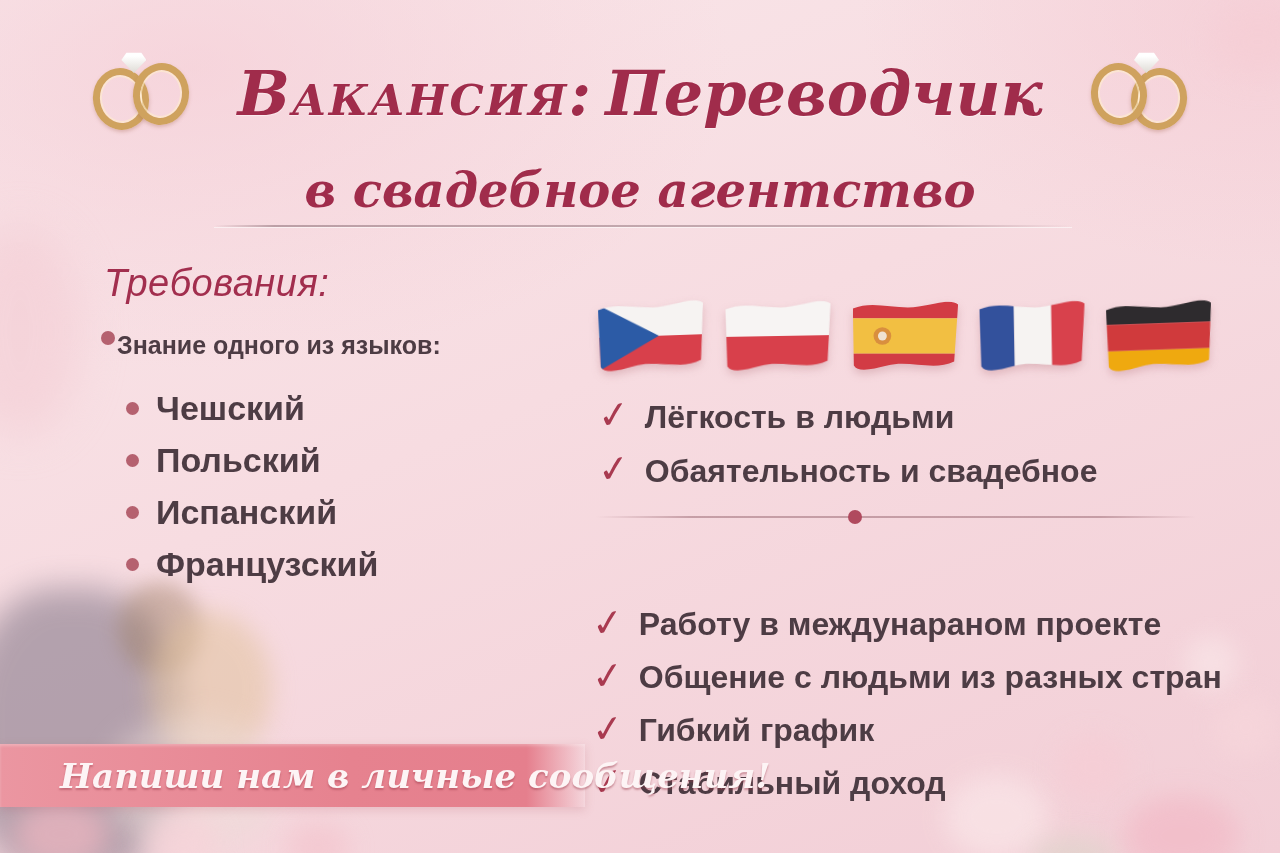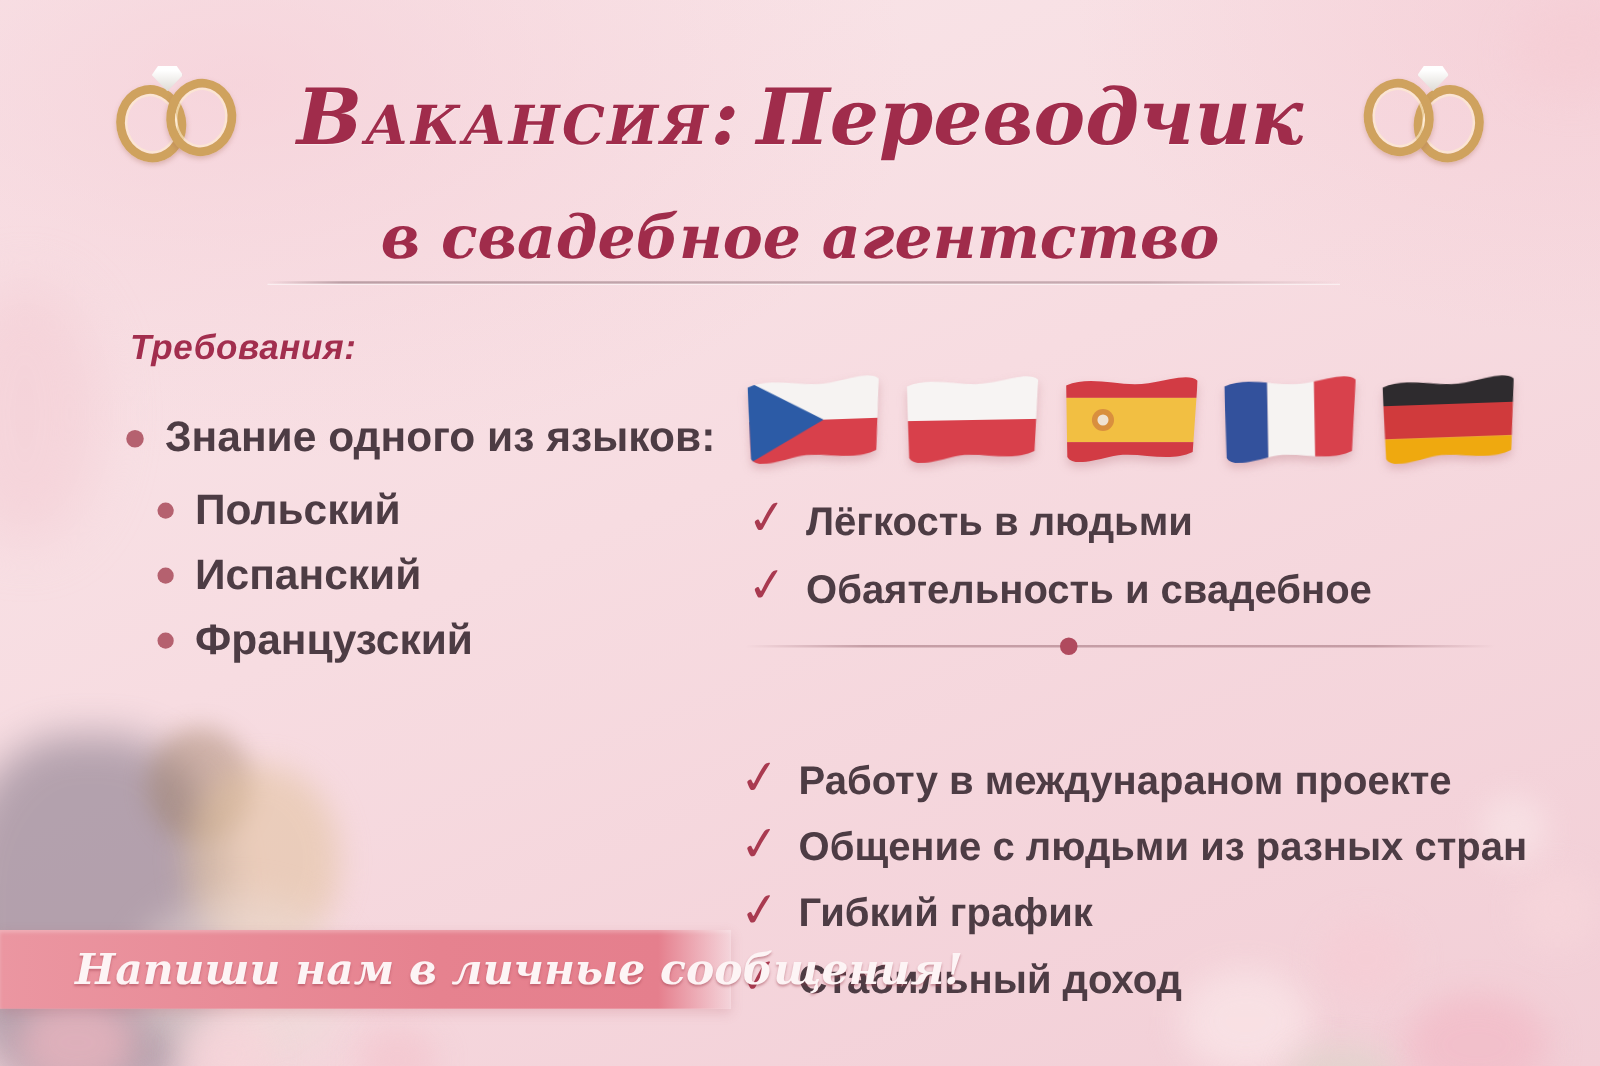--- a/index.html
+++ b/index.html
@@ -55,24 +55,24 @@
 
   
   .hr-top{ position:absolute; top:225px; left:214px; width:858px; height:2px;
     background:linear-gradient(90deg,rgba(140,110,118,0),rgba(140,110,118,.55) 7%,rgba(140,110,118,.45) 82%,rgba(140,110,118,0)); }
   .hr-top::after{ content:""; position:absolute; top:2px; left:0; right:0; height:1px; background:rgba(255,255,255,.55); }
   .hr-mid{ position:absolute; top:516px; left:596px; width:600px; height:2px;
     background:linear-gradient(90deg,rgba(150,100,110,0),rgba(150,100,110,.5) 16%,rgba(150,100,110,.5) 84%,rgba(150,100,110,0)); }
   .hr-mid .dot{ position:absolute; left:42%; top:-6px; width:14px; height:14px; border-radius:50%; background:#b04a5e; }
 
   
-  .req-heading{ position:absolute; left:104px; top:262px; font-size:28px; font-weight:700; font-style:italic;
+  .req-heading{ position:absolute; left:104px; top:262px; font-size:38px; font-weight:400; font-style:italic;
                 color:#a22e4e; letter-spacing:.5px; }
-  .req-main{ position:absolute; left:101px; top:331px; display:flex; align-items:center; gap:17px;
-             font-size:34px; font-weight:700; color:#4d3c44; }
+  .req-main{ position:absolute; left:101px; top:331px; display:flex; align-items:flex-start; gap:2px;
+             font-size:25px; font-weight:700; color:#4d3c44; }
   .dot-bullet{ width:14px; height:14px; border-radius:50%; background:#b5616f; flex:0 0 auto; }
   .langs{ position:absolute; left:126px; top:382px; margin:0; padding:0; list-style:none; }
   .langs li{ display:flex; align-items:center; gap:17px; height:52px; font-size:34px; font-weight:700; color:#4d3c44; }
   .langs .dot-bullet{ width:13px; height:13px; }
 
   
   .flags{ position:absolute; left:592px; top:296px; display:flex; gap:9px; }
   .flag{ width:118px; height:80px; }
   .flag svg{ filter:drop-shadow(0 4px 4px rgba(170,100,110,.3)); }
   .flag:nth-child(1){ transform:rotate(-2deg); }
@@ -140,20 +140,24 @@
   <div class="hr-top"></div>
 
   <div class="req-heading">Требования:</div>
   <div class="req-main">
     <span class="dot-bullet"></span>
     <span>Знание одного из языков:</span>
   </div>
   <ul class="langs">
     <li>
         <span class="dot-bullet"></span>
+        <span>Чешский</span>
+      </li>
+    <li>
+        <span class="dot-bullet"></span>
         <span>Польский</span>
       </li>
     <li>
         <span class="dot-bullet"></span>
         <span>Испанский</span>
       </li>
     <li>
         <span class="dot-bullet"></span>
         <span>Французский</span>
       </li>

